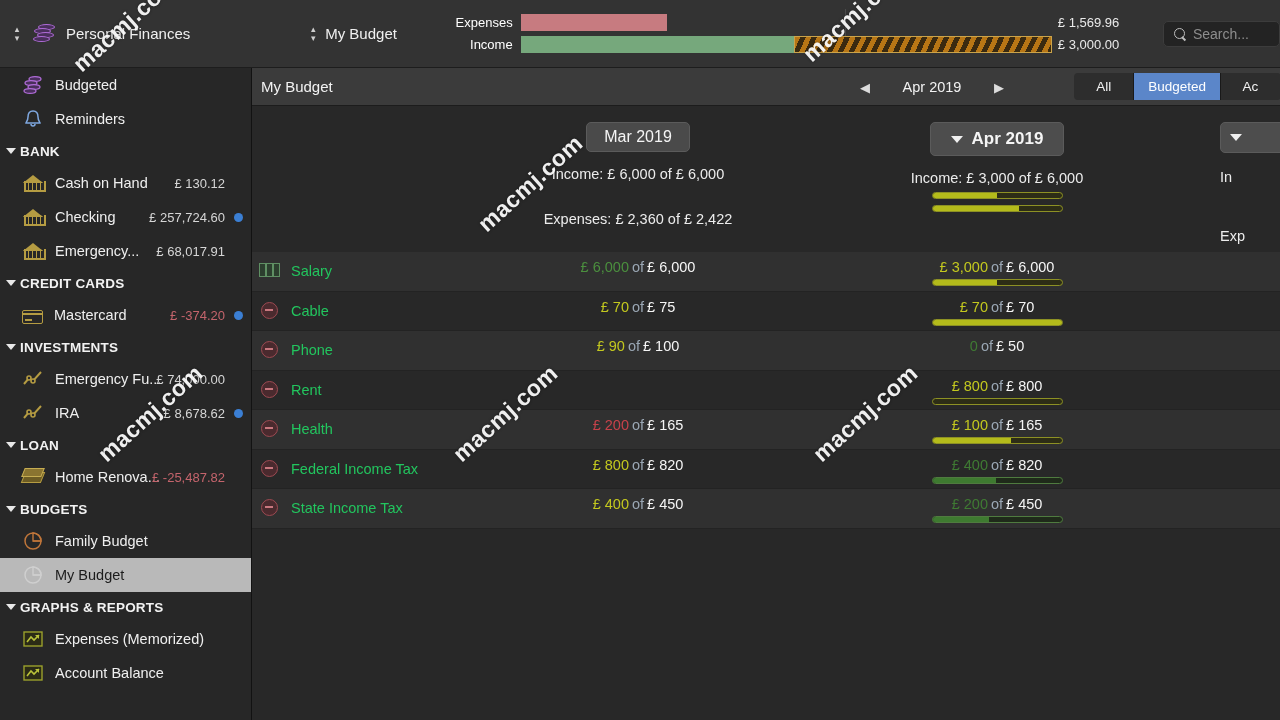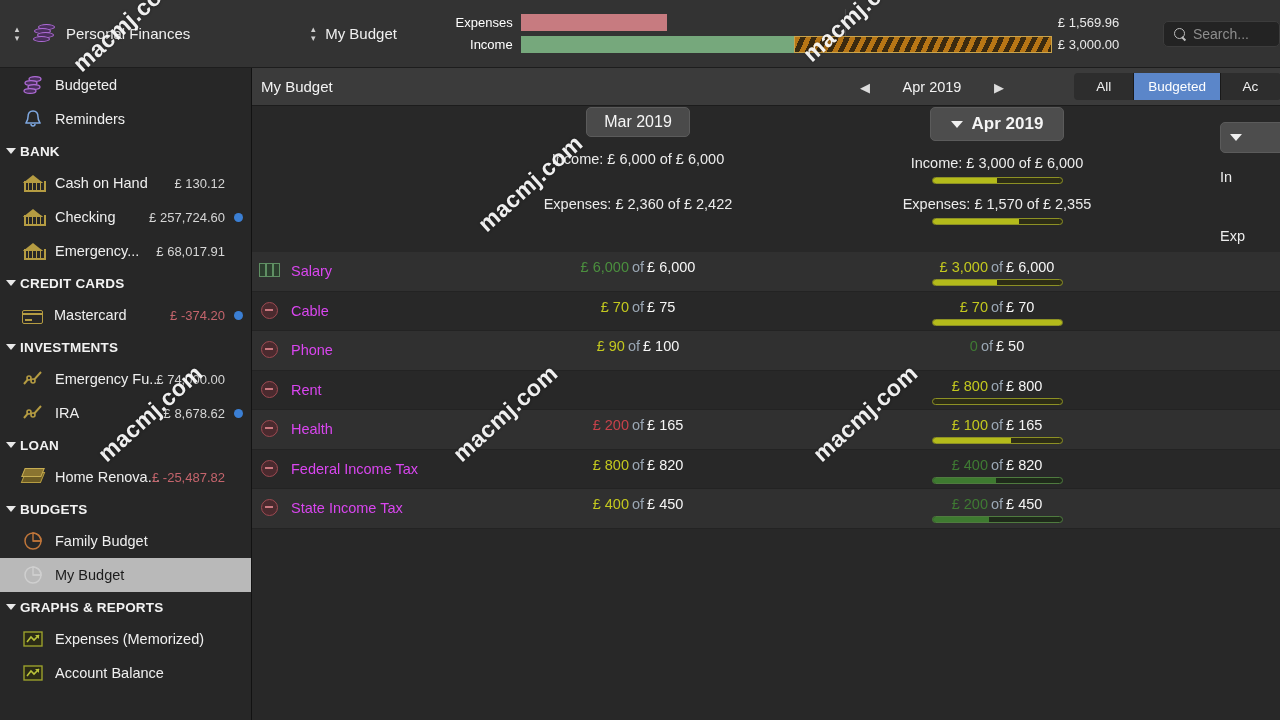--- a/index.html
+++ b/index.html
@@ -196,21 +196,21 @@
   
   .cols-head { position: relative; height: 146px; }
   .col {
     position: absolute; top: 0; width: 280px; text-align: center;
   }
   .col-mar { left: 246px; }
   .col-apr { left: 605px; }
   .col-pill {
     display: inline-flex; align-items: center; gap: 9px;
     background: #4a4a4a; border: 1px solid #5b5b5b; border-radius: 5px;
-    padding: 5px 17px; margin-top: 1px;
+    padding: 5px 17px; margin-top: 16px;
   }
   .col-pill.big { background: #4d4d4d; padding: 6px 20px; }
   .col-pill .txt { font-size: 16px; color: #f5f5f5; white-space: nowrap; }
   .col-pill.big .txt { font-weight: bold; font-size: 17px; }
   .caret-down {
     width: 0; height: 0; border-left: 6px solid transparent;
     border-right: 6px solid transparent; border-top: 7px solid #f0f0f0;
   }
   .col-sum { margin-top: 14px; }
   .col-sum .line { font-size: 14.5px; color: #ececec; white-space: nowrap; }
@@ -228,21 +228,21 @@
 
   
   .rows { position: relative; }
   .row {
     height: 39.5px; position: relative; display: flex; align-items: center;
     border-bottom: 1px solid #232323;
   }
   .row.odd  { background: #303030; }
   .row.even { background: #282828; }
   .row-icon { margin-left: 6px; width: 24px; height: 20px; position: relative; flex:none; }
-  .row-name { font-size: 14.5px; color: #d946ef; margin-left: 9px; white-space: nowrap; }
+  .row-name { font-size: 14.5px; color: #22c55e; margin-left: 9px; white-space: nowrap; }
 
   .cell {
     position: absolute; top: 0; width: 280px; height: 39.5px; text-align: center;
   }
   .cell-mar { left: 246px; }
   .cell-apr { left: 605px; }
   .cell-vals { margin-top: 7px; font-size: 14.5px; white-space: nowrap; }
   .v-amt { color: #c3c81f; }
   .v-amt.green  { color: #4b8f3e; }
   .v-amt.red    { color: #c6424a; }
@@ -500,21 +500,20 @@
         <div class="col col-apr"><div class="col-pill big">
             <div class="caret-down"></div>
             <div class="txt">Apr 2019</div>
           </div><div class="col-sum">
             <div class="line">Income: £ 3,000 of £ 6,000</div>
             <div class="bar-wrap">
               <div class="pbar">
                 <i style="width:50%"></i>
               </div>
             </div>
-            <div class="line" style="margin-top: 12px;">Expenses: £ 1,570 of £ 2,355</div>
             <div class="bar-wrap">
               <div class="pbar">
                 <i style="width:67%"></i>
               </div>
             </div>
           </div></div>
         <div class="col-cut">
           <div class="cut-pill">
             <div class="caret-down"></div>
           </div>

